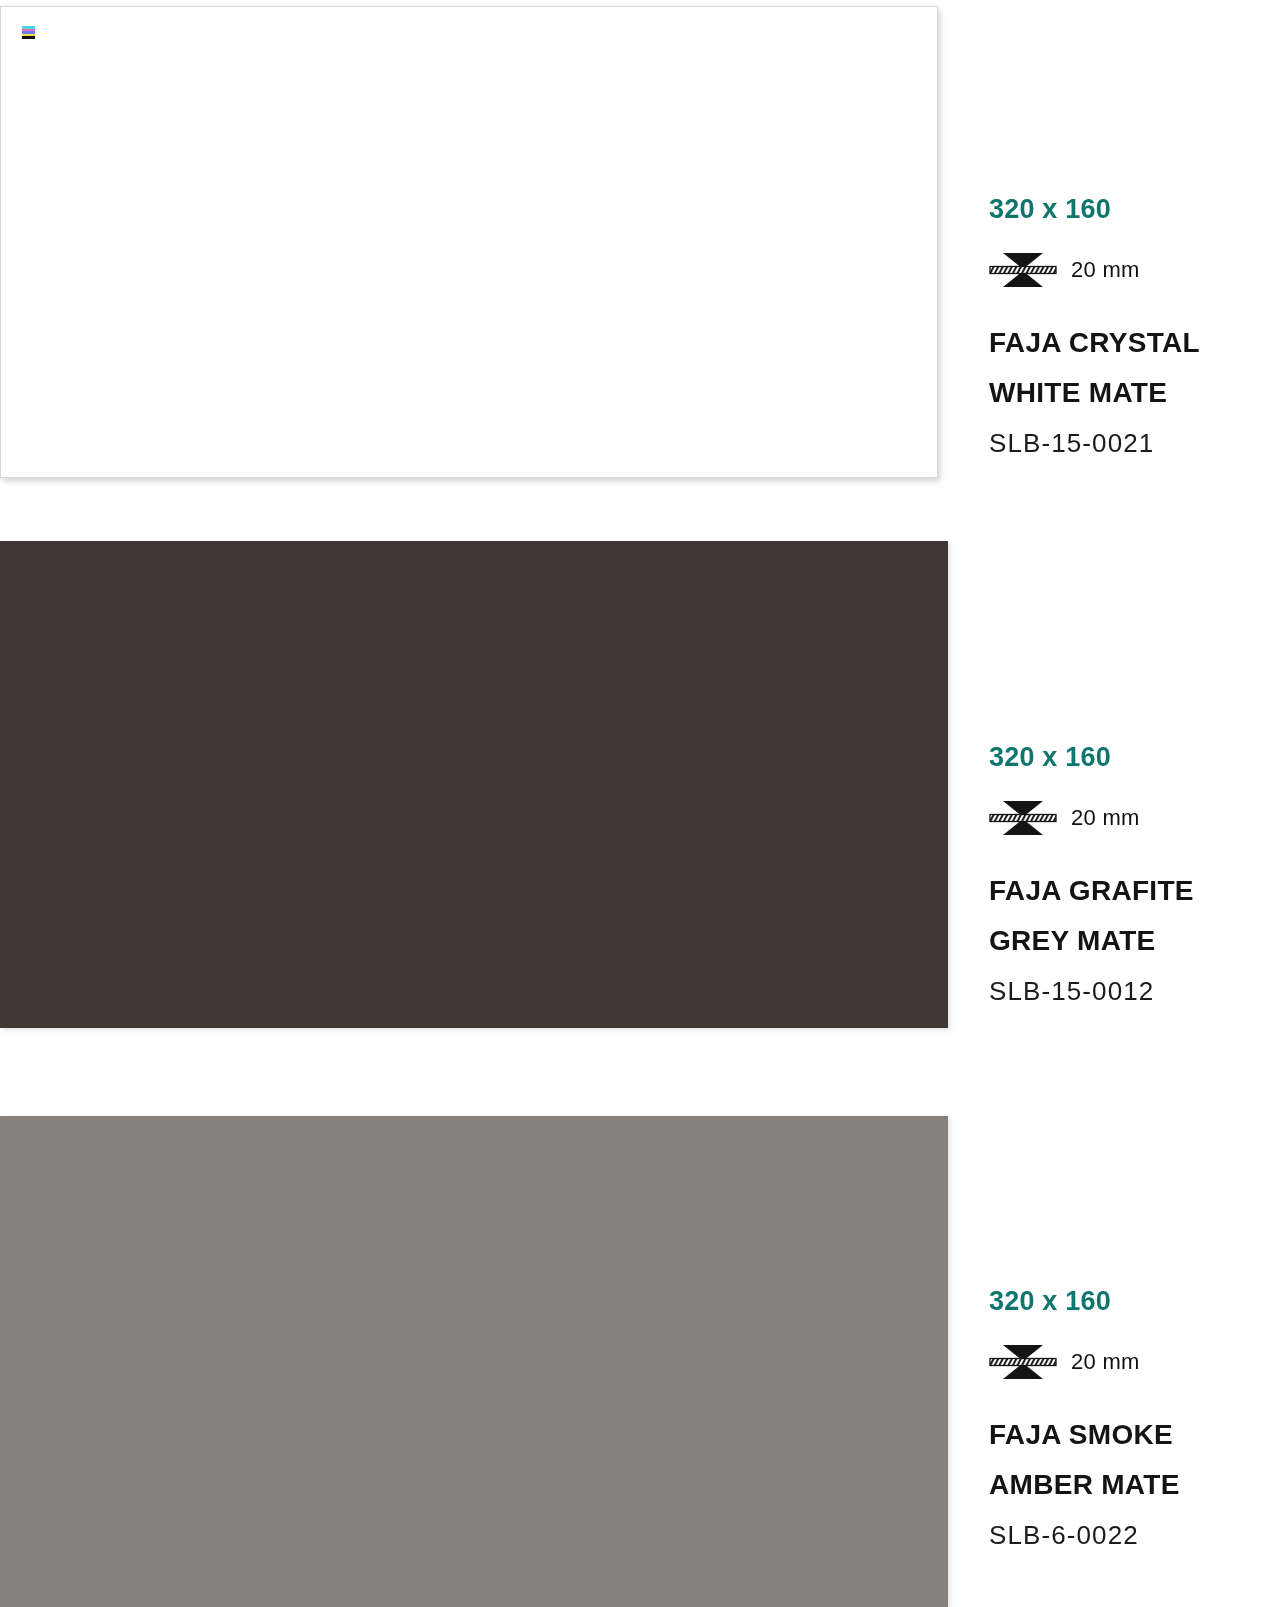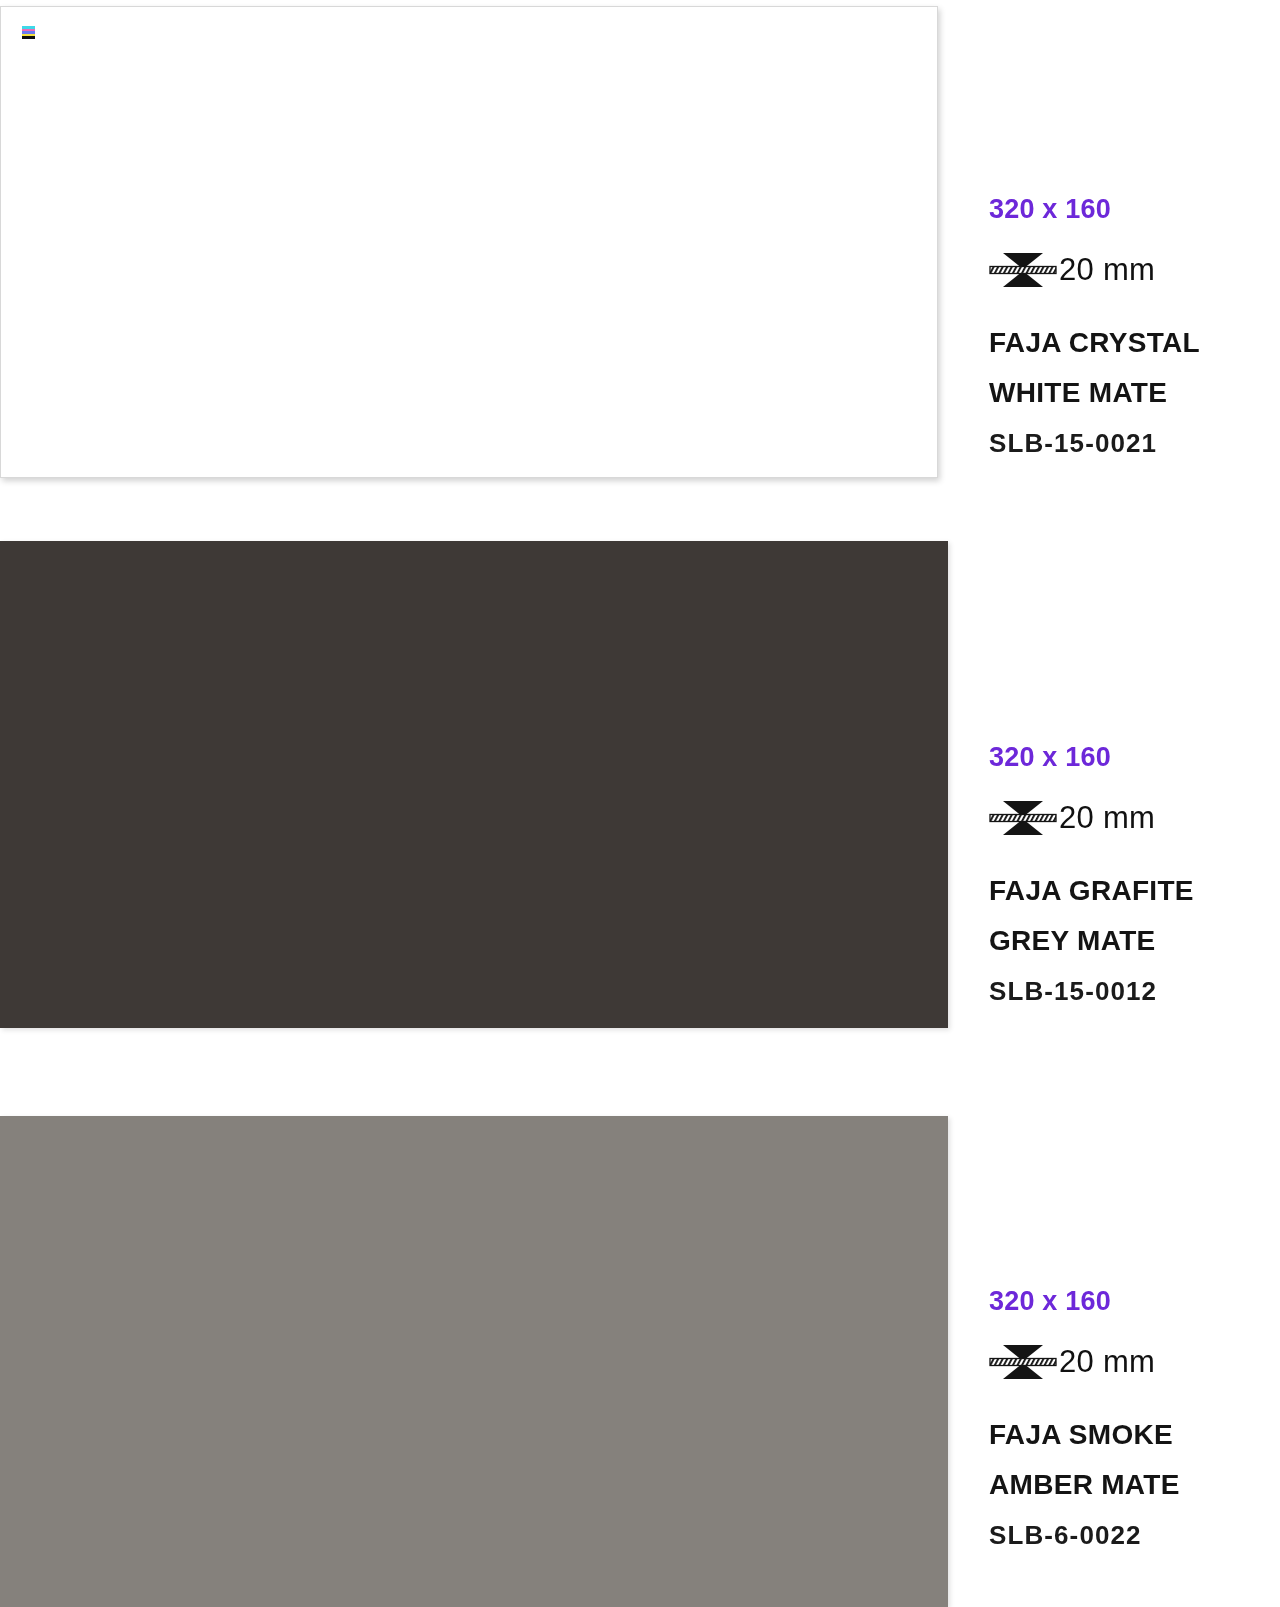--- a/index.html
+++ b/index.html
@@ -61,63 +61,63 @@
   .info {
     position: absolute;
     left: 989px;
     width: 291px;
   }
 
   .size-line {
     font-size: 27px;
     font-weight: 700;
     letter-spacing: 0.2px;
-    color: #6d28d9;
+    color: #0f766e;
     line-height: 1.0;
     white-space: nowrap;
   }
 
   .thickness-line {
     display: flex;
     align-items: center;
     margin-top: 25px;
     height: 44px;
   }
 
   .thickness-icon {
     width: 68px;
     height: 44px;
     flex: 0 0 68px;
     display: block;
   }
 
   .thickness-text {
-    font-size: 31px;
+    font-size: 22px;
     font-weight: 400;
     color: #111111;
     letter-spacing: 0.3px;
-    margin-left: 2px;
+    margin-left: 14px;
     white-space: nowrap;
   }
 
   .product-name {
     margin-top: 26px;
     font-size: 28px;
     font-weight: 700;
     line-height: 1.78;
     letter-spacing: 0.3px;
     color: #141414;
     text-transform: uppercase;
     width: 300px;
   }
 
   .sku {
     margin-top: 10px;
     font-size: 26px;
-    font-weight: 700;
+    font-weight: 400;
     letter-spacing: 1.1px;
     color: #1b1b1b;
     white-space: nowrap;
   }
 </style>
 </head>
 <body>
 
 <div class="page">
 

